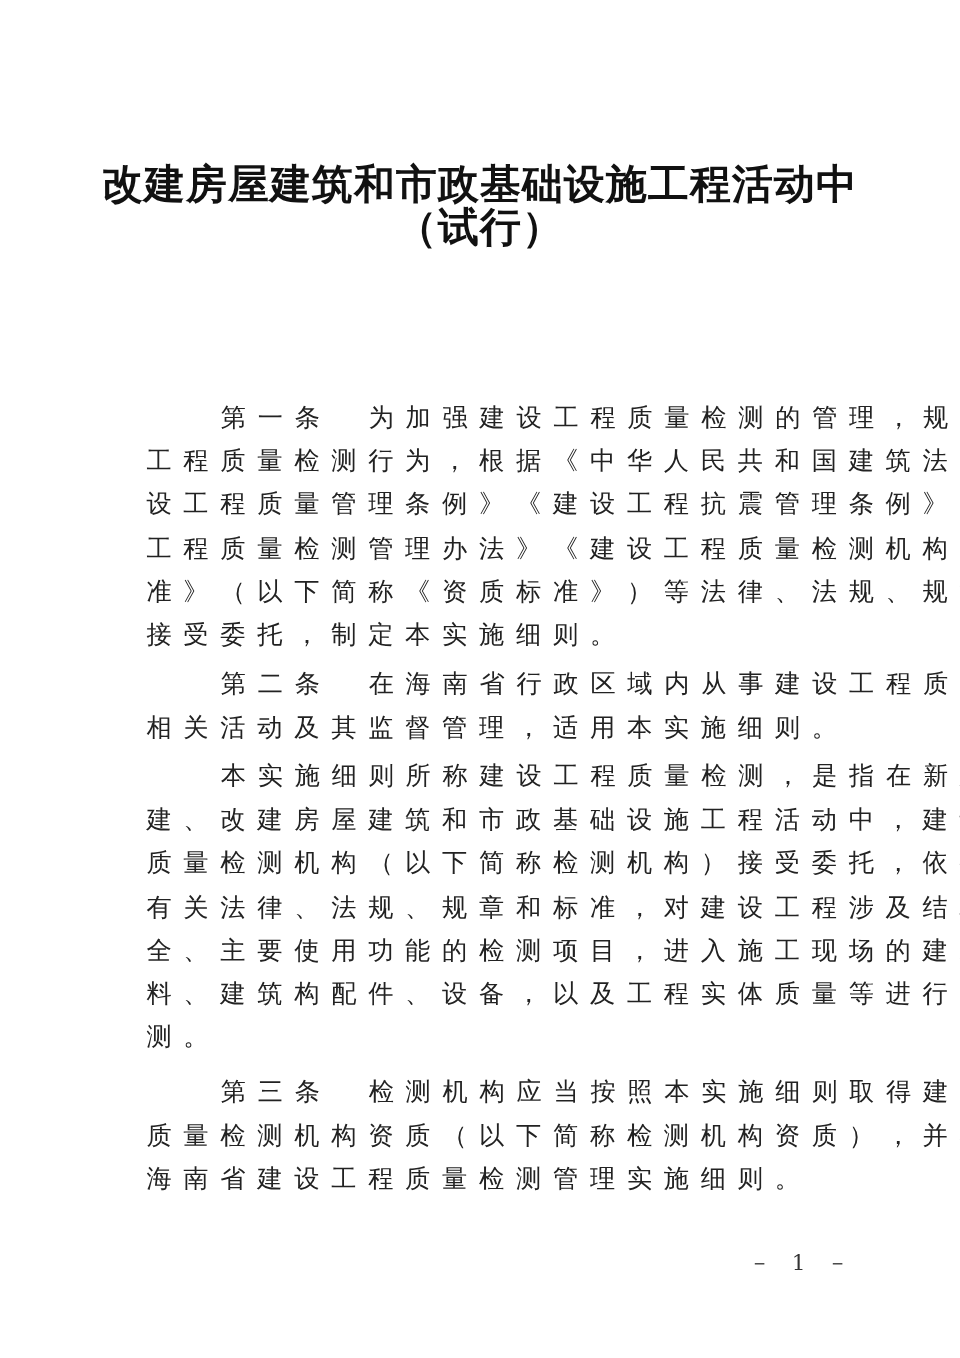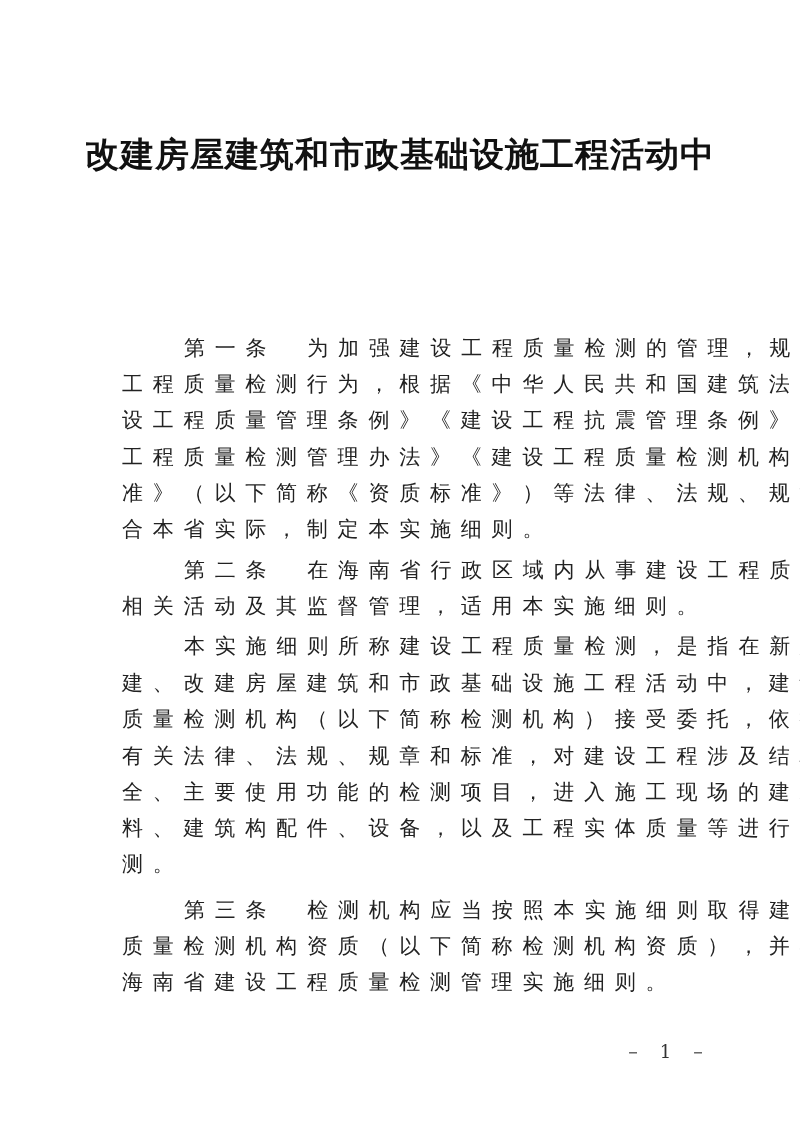--- a/index.html
+++ b/index.html
@@ -22,29 +22,30 @@
           white-space: nowrap; letter-spacing: 9.8px; }
   .line.indent { left: 62px; }
   .pagenum { position: absolute; top: 1040px; left: 624px; font-family: "DejaVu Serif", serif;
              font-size: 18px; color: #333; letter-spacing: 6px; }
 </style>
 </head>
 <body>
 
 <div class="page">
   <div class="title l1">改建房屋建筑和市政基础设施工程活动中</div>
+  <div class="title l2">（试行）</div>
 
 
   <div class="body" id="body">
       <div class="line indent" style="top: 0px;">第一条　为加强建设工程质量检测的管理，规范建设</div>
       <div class="line" style="top: 36px;">工程质量检测行为，根据《中华人民共和国建筑法》《建</div>
       <div class="line" style="top: 72px;">设工程质量管理条例》《建设工程抗震管理条例》《建设</div>
       <div class="line" style="top: 109px;">工程质量检测管理办法》《建设工程质量检测机构资质标</div>
       <div class="line" style="top: 145px;">准》（以下简称《资质标准》）等法律、法规、规章，结</div>
-      <div class="line" style="top: 181px;">合本省实际，制定本实施细则。</div>
+      <div class="line" style="top: 181px;">接受委托，制定本实施细则。</div>
       <div class="line indent" style="top: 222px;">第二条　在海南省行政区域内从事建设工程质量检测</div>
       <div class="line" style="top: 258px;">相关活动及其监督管理，适用本实施细则。</div>
       <div class="line indent" style="top: 298px;">本实施细则所称建设工程质量检测，是指在新建、扩</div>
       <div class="line" style="top: 335px;">建、改建房屋建筑和市政基础设施工程活动中，建设工程</div>
       <div class="line" style="top: 371px;">质量检测机构（以下简称检测机构）接受委托，依据国家</div>
       <div class="line" style="top: 408px;">有关法律、法规、规章和标准，对建设工程涉及结构安</div>
       <div class="line" style="top: 444px;">全、主要使用功能的检测项目，进入施工现场的建筑材</div>
       <div class="line" style="top: 480px;">料、建筑构配件、设备，以及工程实体质量等进行的检</div>
       <div class="line" style="top: 516px;">测。</div>
       <div class="line indent" style="top: 562px;">第三条　检测机构应当按照本实施细则取得建设工程</div>

